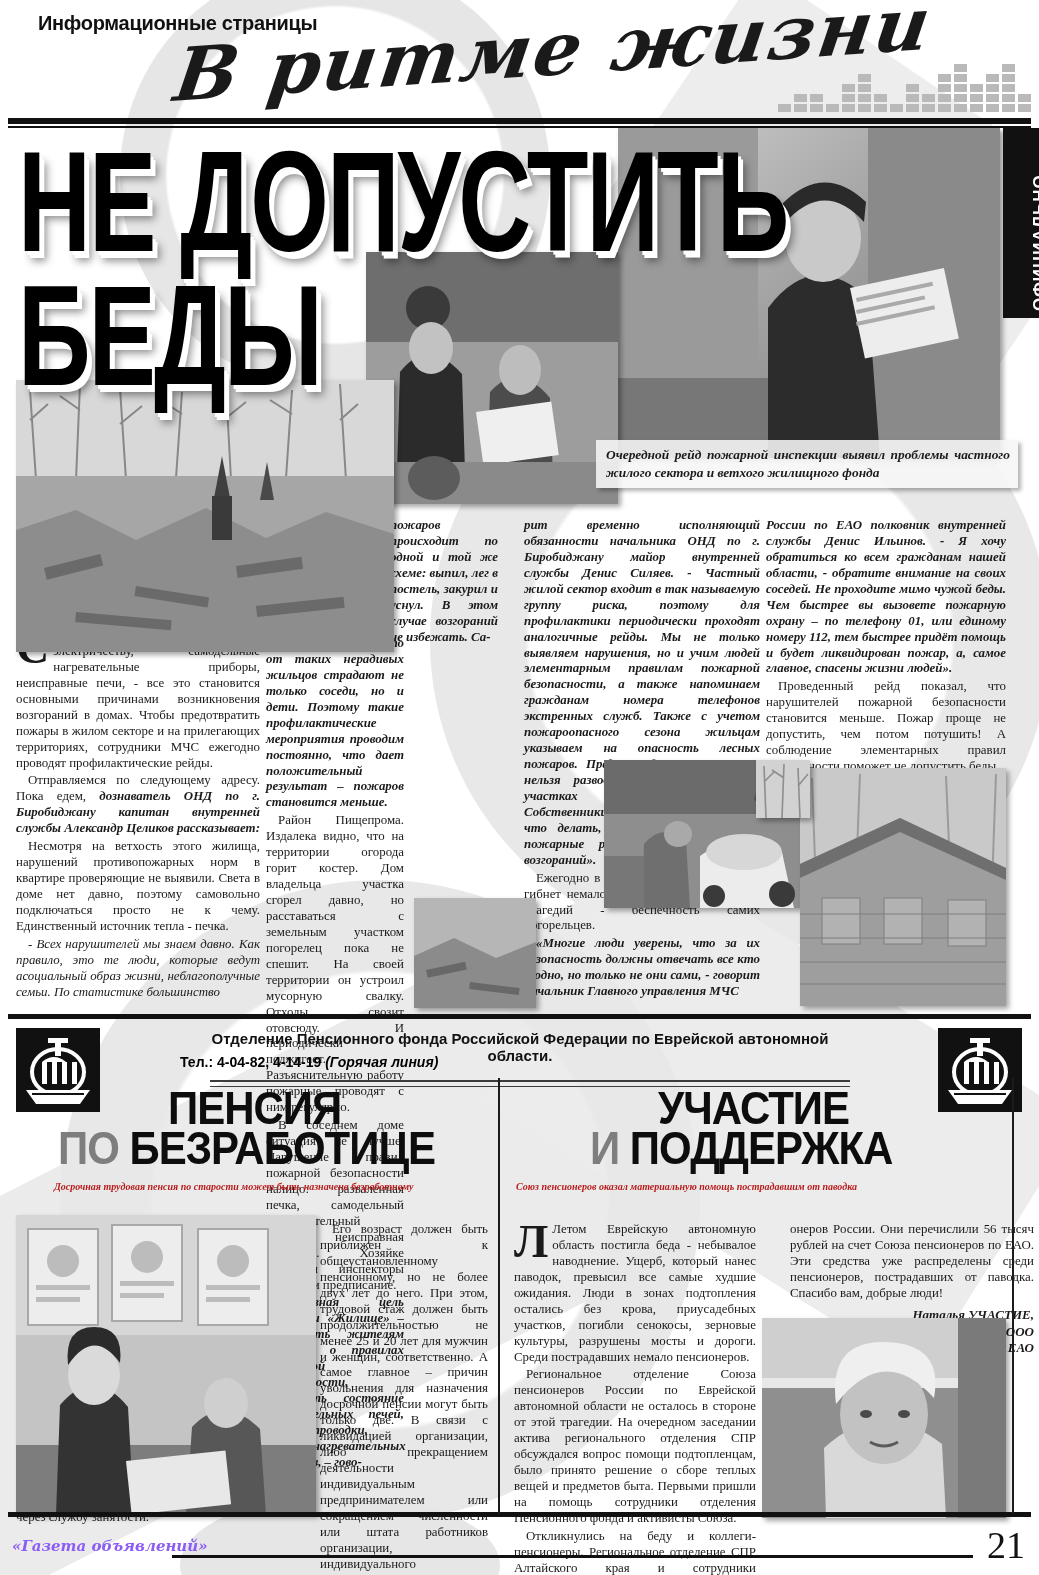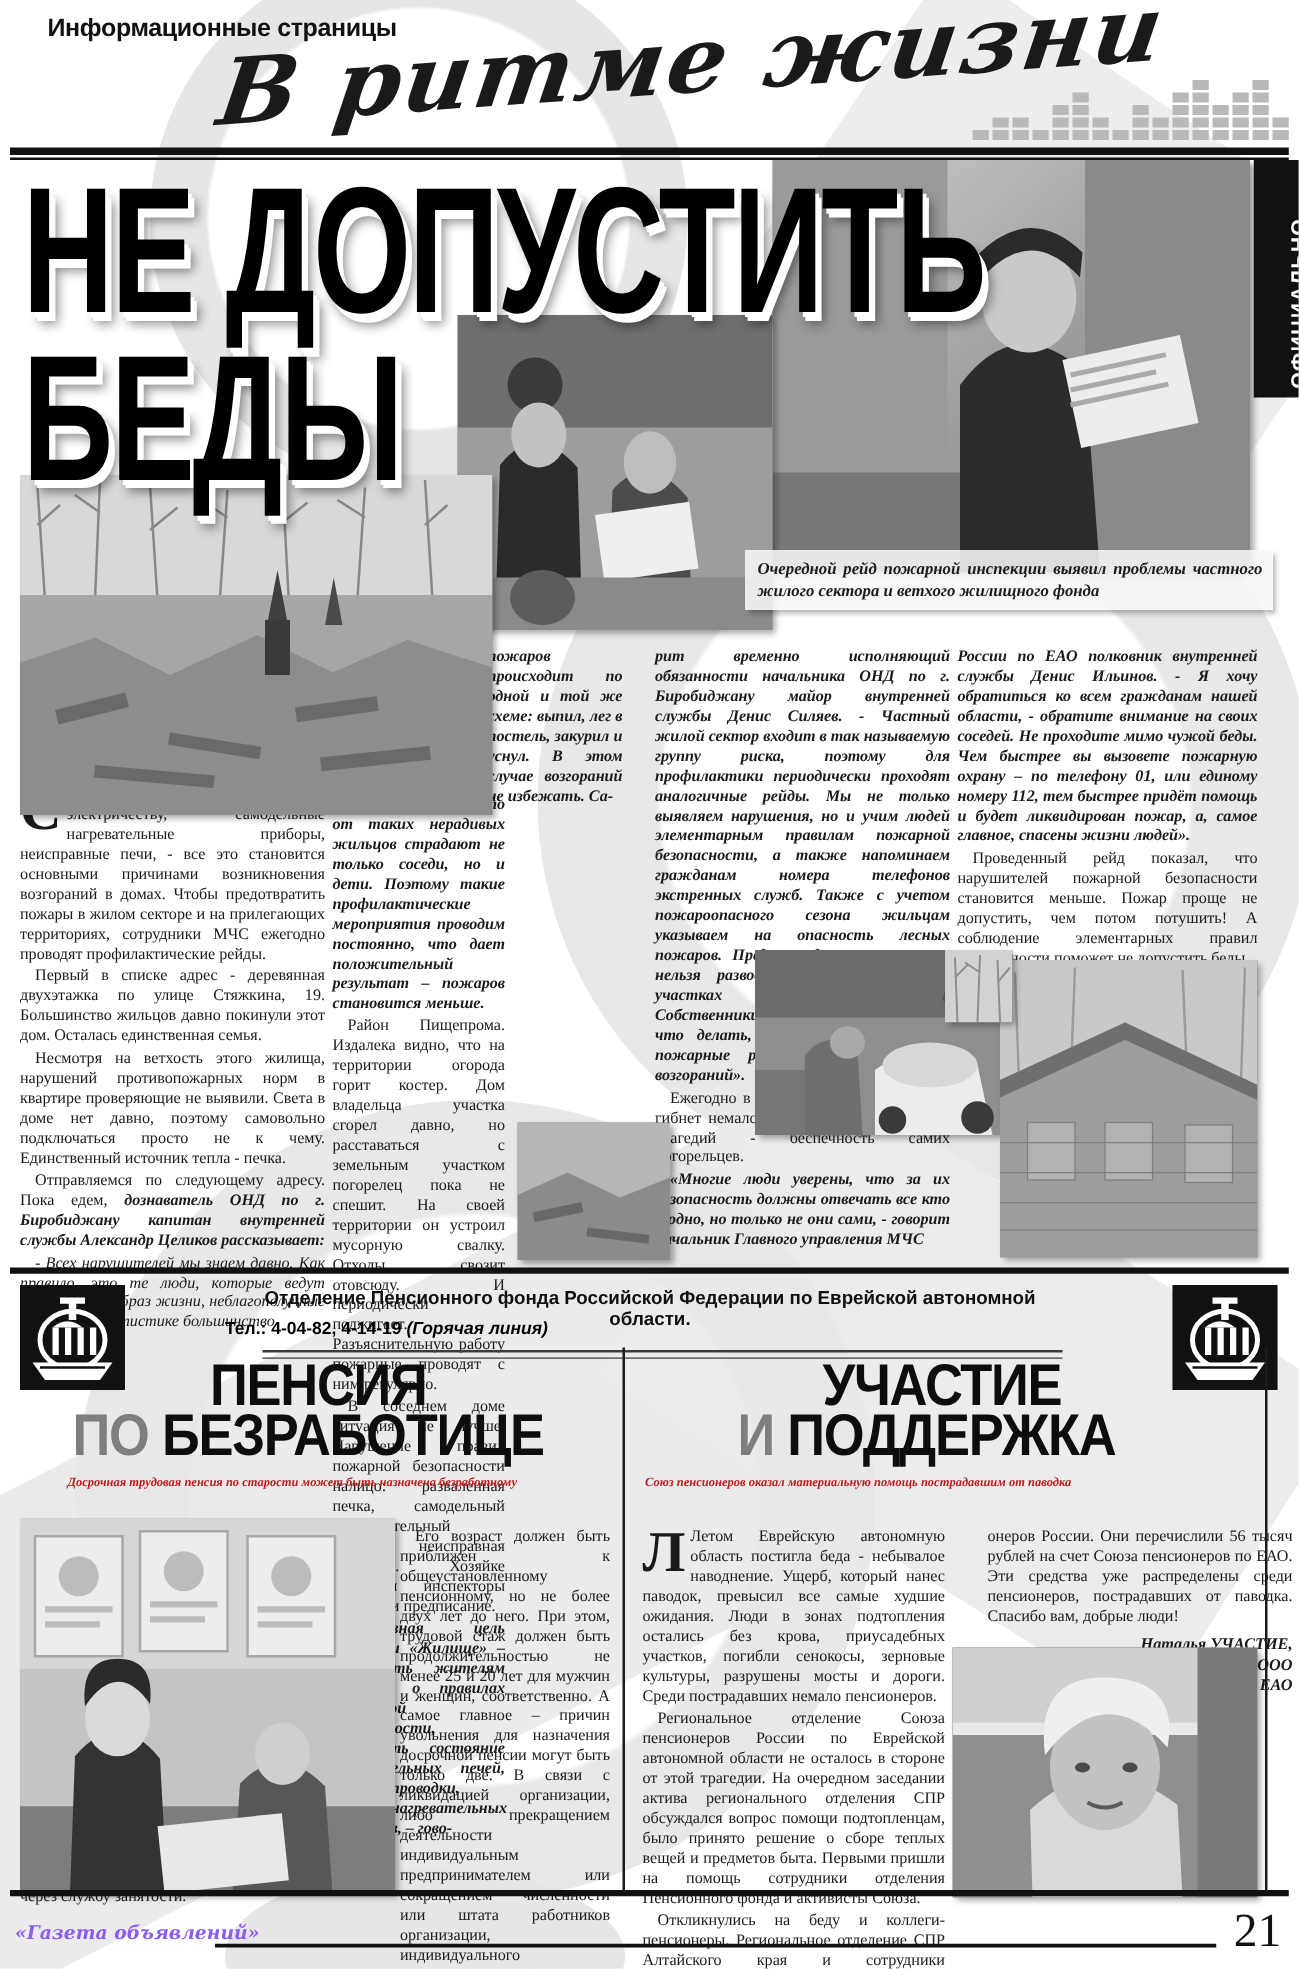--- a/index.html
+++ b/index.html
@@ -359,23 +359,22 @@
     <svg width="54" height="58" viewBox="0 0 54 58" preserveAspectRatio="none">
       <rect width="54" height="58" fill="#d2d2d2"></rect>
       <g stroke="#8e8e8e" stroke-width="1.6" fill="none">
         <path d="M10 58 L8 6 M26 58 L28 4 M44 58 L42 8 M8 22 l10 -10 M28 18 l-12 -8 M42 26 l10 -12"></path>
       </g>
     </svg>
   </div>
 
   <div class="col" id="col1">
     <p class="noind"><span class="drop">С</span><span>Самовольное подключение к электричеству, самодельные нагревательные приборы, неисправные печи, - все это становится основными причинами возникновения возгораний в домах. Чтобы предотвратить пожары в жилом секторе и на прилегающих территориях, сотрудники МЧС ежегодно проводят профилактические рейды.</span></p>
-    <p>Первый в списке адрес - деревянная двухэтажка по улице Стяжкина, 19. Большинство жильцов давно покинули этот дом. Осталась единственная семья.</p>
+    <p><span>Отправляемся по следующему адресу. Пока едем, </span><b class="small-it">дознаватель ОНД по г. Биробиджану капитан внутренней службы Александр Целиков рассказывает:</b></p>
     <p>Несмотря на ветхость этого жилища, нарушений противопожарных норм в квартире проверяющие не выявили. Света в доме нет давно, поэтому самовольно подключаться просто не к чему. Единственный источник тепла - печка.</p>
-    <p><span>Отправляемся по следующему адресу. Пока едем, </span><b class="small-it">дознаватель ОНД по г. Биробиджану капитан внутренней службы Александр Целиков рассказывает:</b></p>
     <p class="it">- Всех нарушителей мы знаем давно. Как правило, это те люди, которые ведут асоциальный образ жизни, неблагополучные семьи. По статистике большинство</p>
   </div>
 
   <div class="col" id="col2">
     <p class="bi noind">самое страшное, что от таких нерадивых жильцов страдают не только соседи, но и дети. Поэтому такие профилактические мероприятия проводим постоянно, что дает положительный результат – пожаров становится меньше.</p>
     <p>Район Пищепрома. Издалека видно, что на территории огорода горит костер. Дом владельца участка сгорел давно, но расставаться с земельным участком погорелец пока не спешит. На своей территории он устроил мусорную свалку. Отходы свозит отовсюду. И периодически поджигает. Разъяснительную работу пожарные проводят с ним регулярно.</p>
     <p>В соседнем доме ситуация не лучше. Нарушение правил пожарной безопасности налицо: разваленная печка, самодельный обогревательный прибор, неисправная проводка. Хозяйке квартиры инспекторы выписали предписание.</p>
     <p class="bi">«Основная цель операции «Жилище» – рассказать жителям области о правилах пожарной безопасности, проверить состояние отопительных печей, электропроводки, электронагревательных приборов, – гово-</p>
   </div>
 

